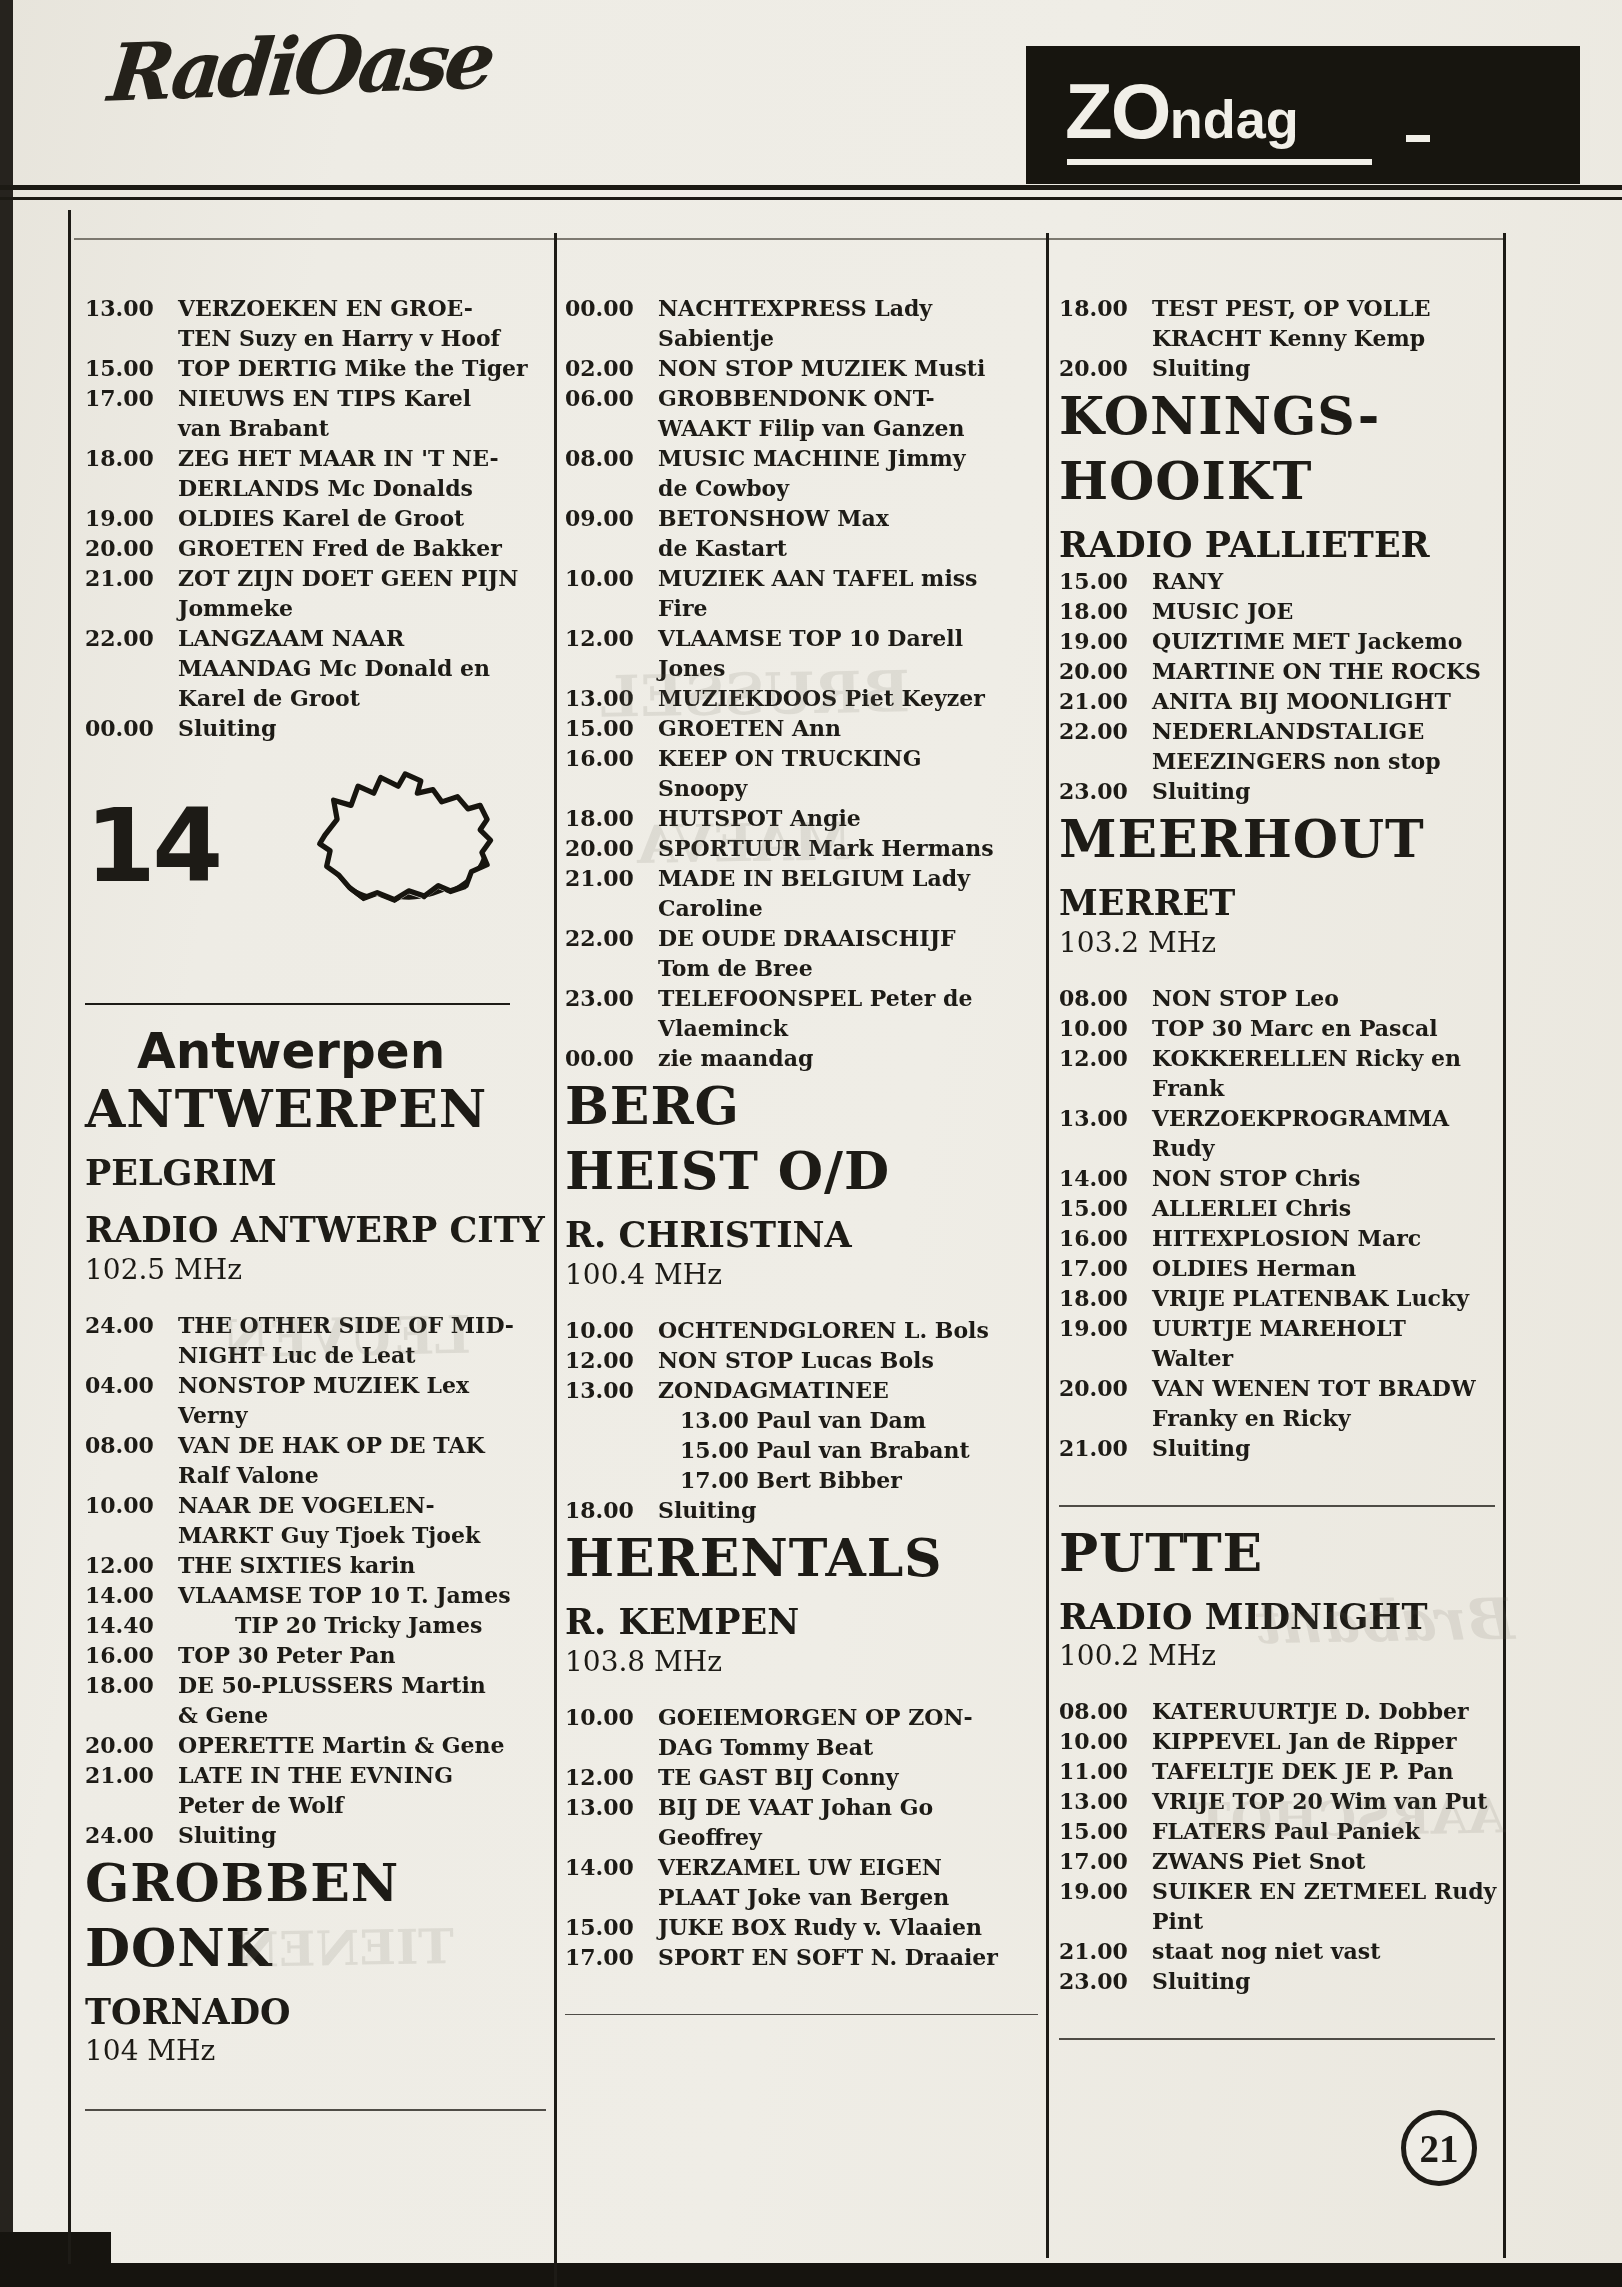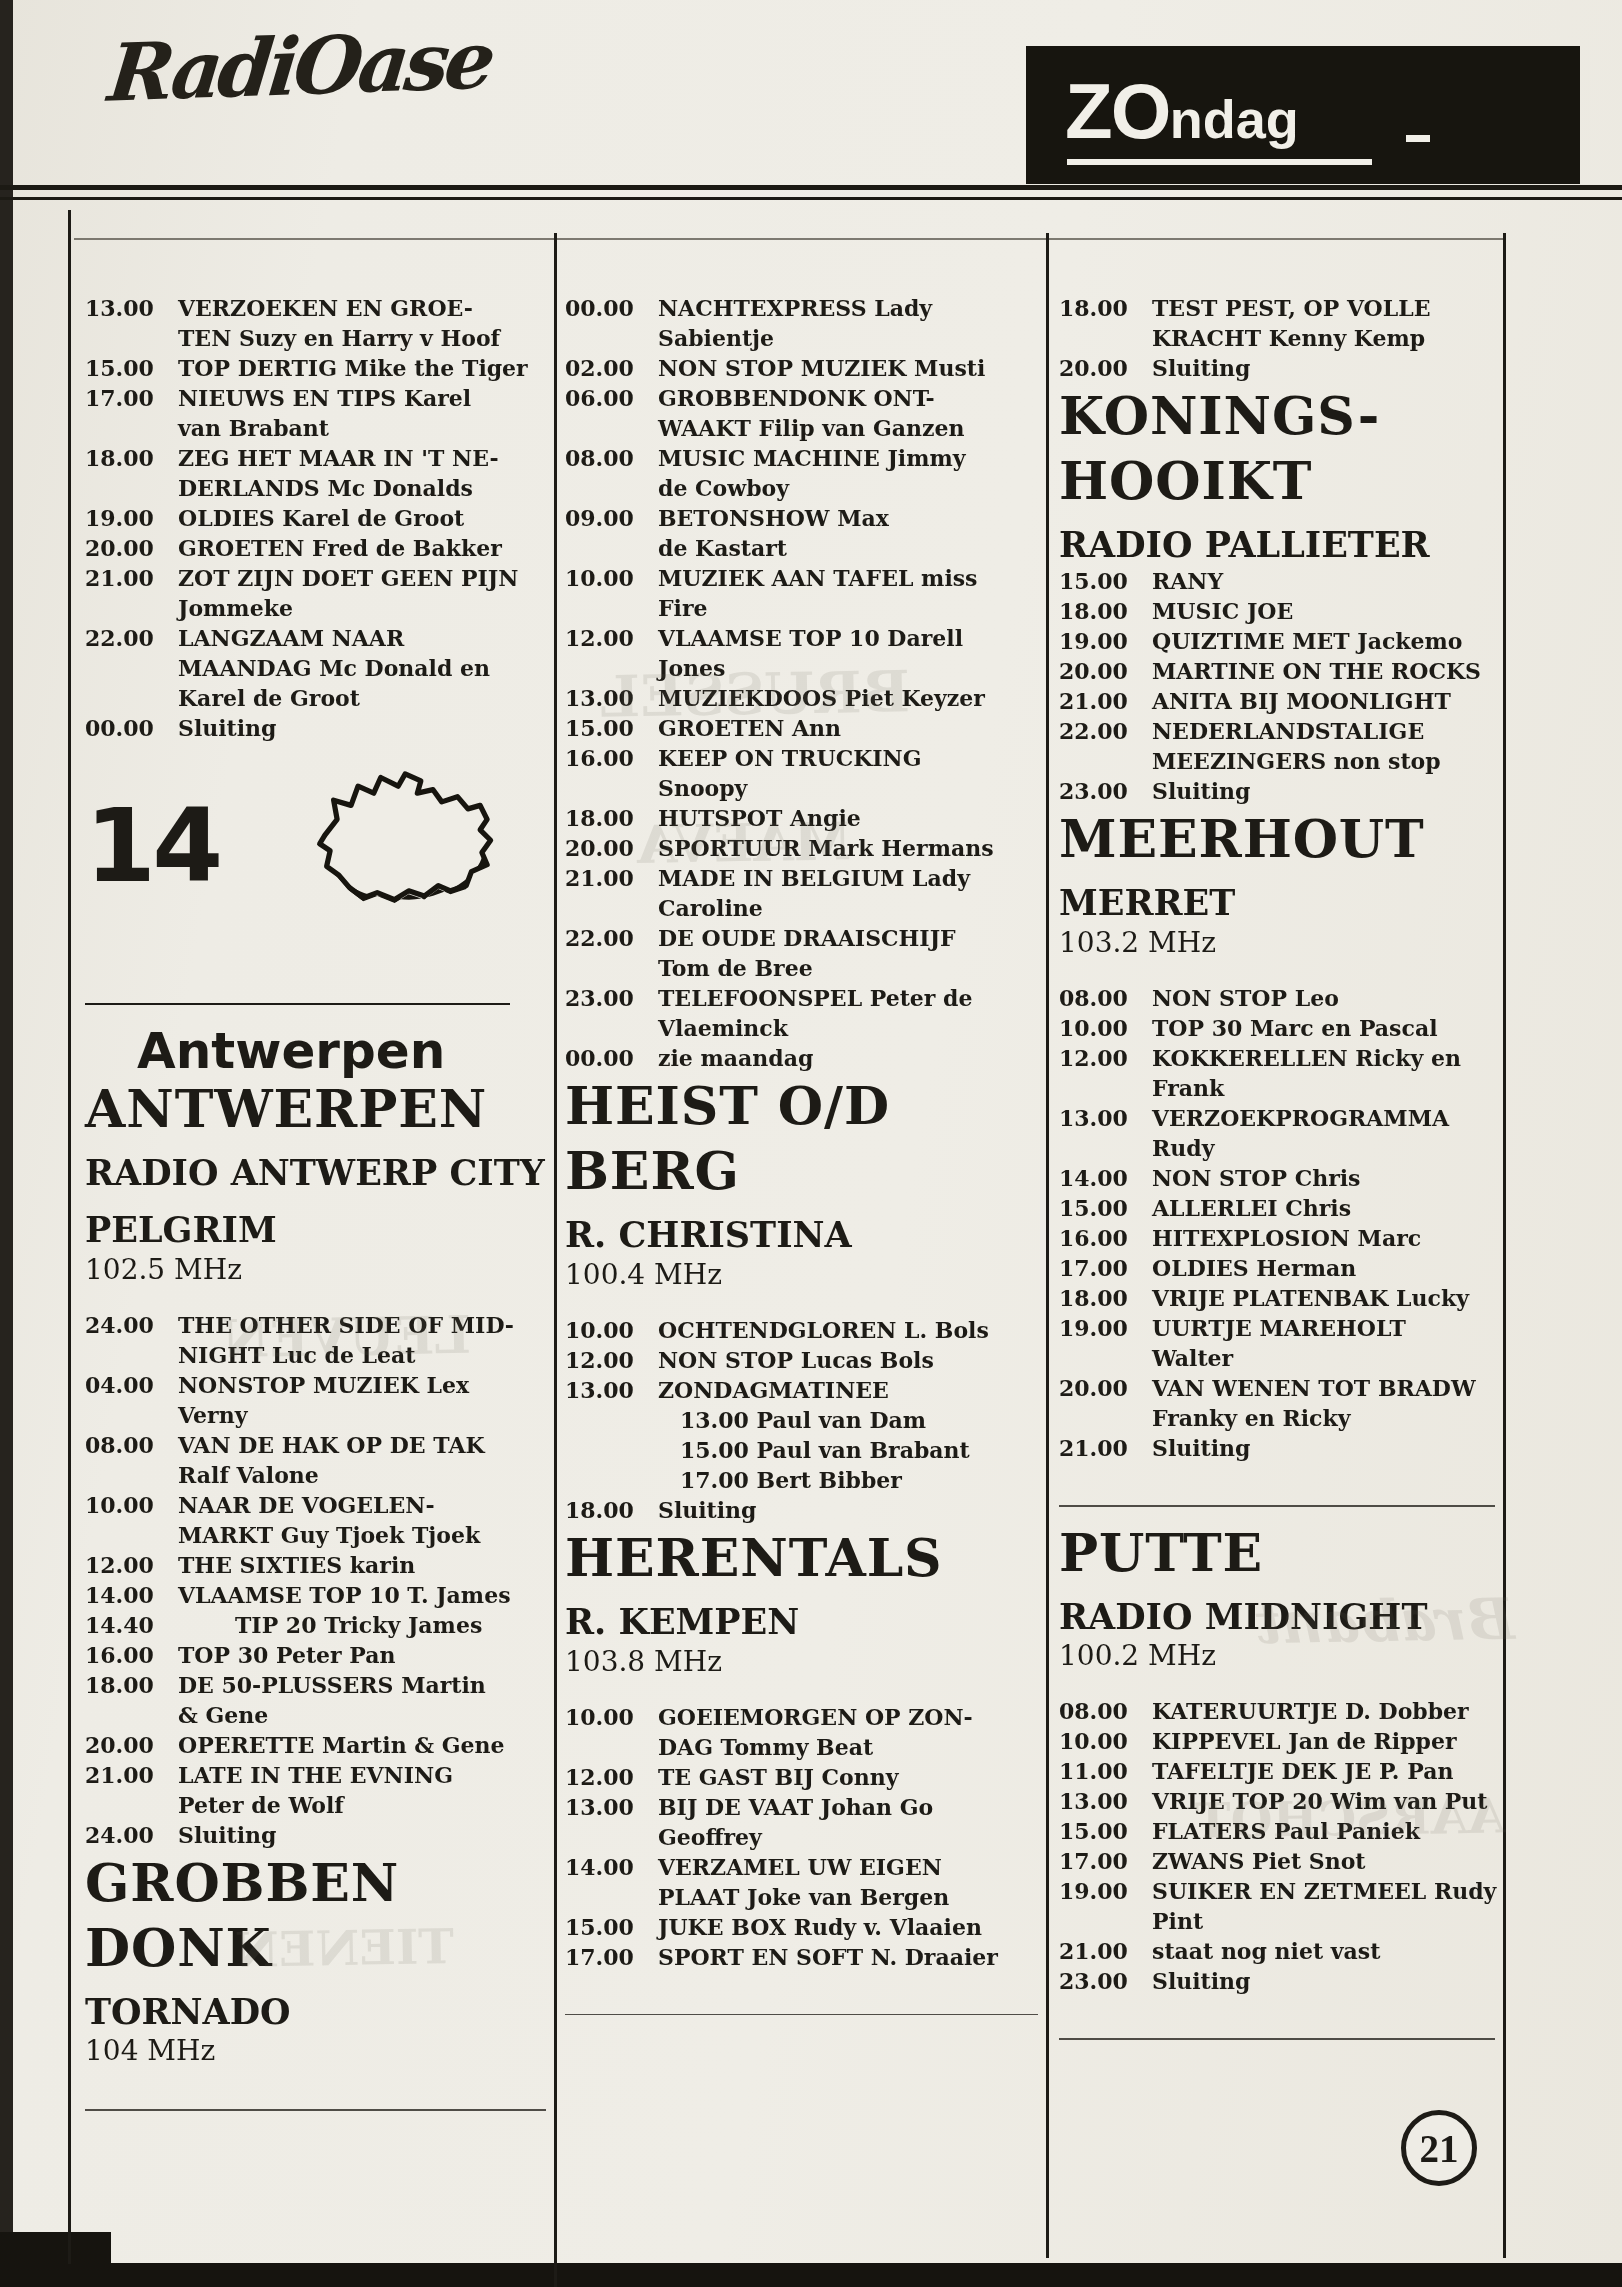--- a/index.html
+++ b/index.html
@@ -189,22 +189,22 @@
       <path d="M28,78 L42,60 L38,38 L58,44 L66,22 L84,30 L92,12 L112,22 L120,8 L138,16 L134,30 L152,26 L162,40 L180,34 L192,48 L206,44 L214,60 L206,72 L218,84 L208,98 L214,112 L196,120 L190,136 L172,142 L158,136 L142,148 L124,142 L108,152 L88,144 L72,150 L56,138 L44,124 L30,114 L34,96 L22,88 Z" fill="#efede6" stroke="#17150f" stroke-width="6" stroke-linejoin="round"></path>
       <path d="M30,112 C50,136 74,150 100,148 C128,158 156,148 176,138 C190,130 202,120 208,104 L214,112 L196,120 L190,140 L172,146 L158,140 L142,152 L124,146 L108,156 L88,148 L72,154 L56,142 L44,128 L30,114 Z" fill="#17150f"></path>
     </svg>
 
   </div>
         <div class="badge-name">Antwerpen</div>
       </div>
       <div class="city">
         <div class="cl">ANTWERPEN</div>
       </div>
+      <div class="station">PELGRIM</div>
       <div class="station">RADIO ANTWERP CITY</div>
-      <div class="station">PELGRIM</div>
       <div class="freq">102.5 MHz</div>
       <div class="row">
         <span class="t">24.00</span>
         <div class="x">
           <div class="ln">THE OTHER SIDE OF MID-</div>
           <div class="ln">NIGHT Luc de Leat</div>
         </div>
       </div>
       <div class="row">
         <span class="t">04.00</span>
@@ -386,22 +386,22 @@
           <div class="ln">Vlaeminck</div>
         </div>
       </div>
       <div class="row">
         <span class="t">00.00</span>
         <div class="x">
           <div class="ln">zie maandag</div>
         </div>
       </div>
       <div class="city">
+        <div class="cl">BERG</div>
         <div class="cl">HEIST O/D</div>
-        <div class="cl">BERG</div>
       </div>
       <div class="station">R. CHRISTINA</div>
       <div class="freq">100.4 MHz</div>
       <div class="row">
         <span class="t">10.00</span>
         <div class="x">
           <div class="ln">OCHTENDGLOREN L. Bols</div>
         </div>
       </div>
       <div class="row">

